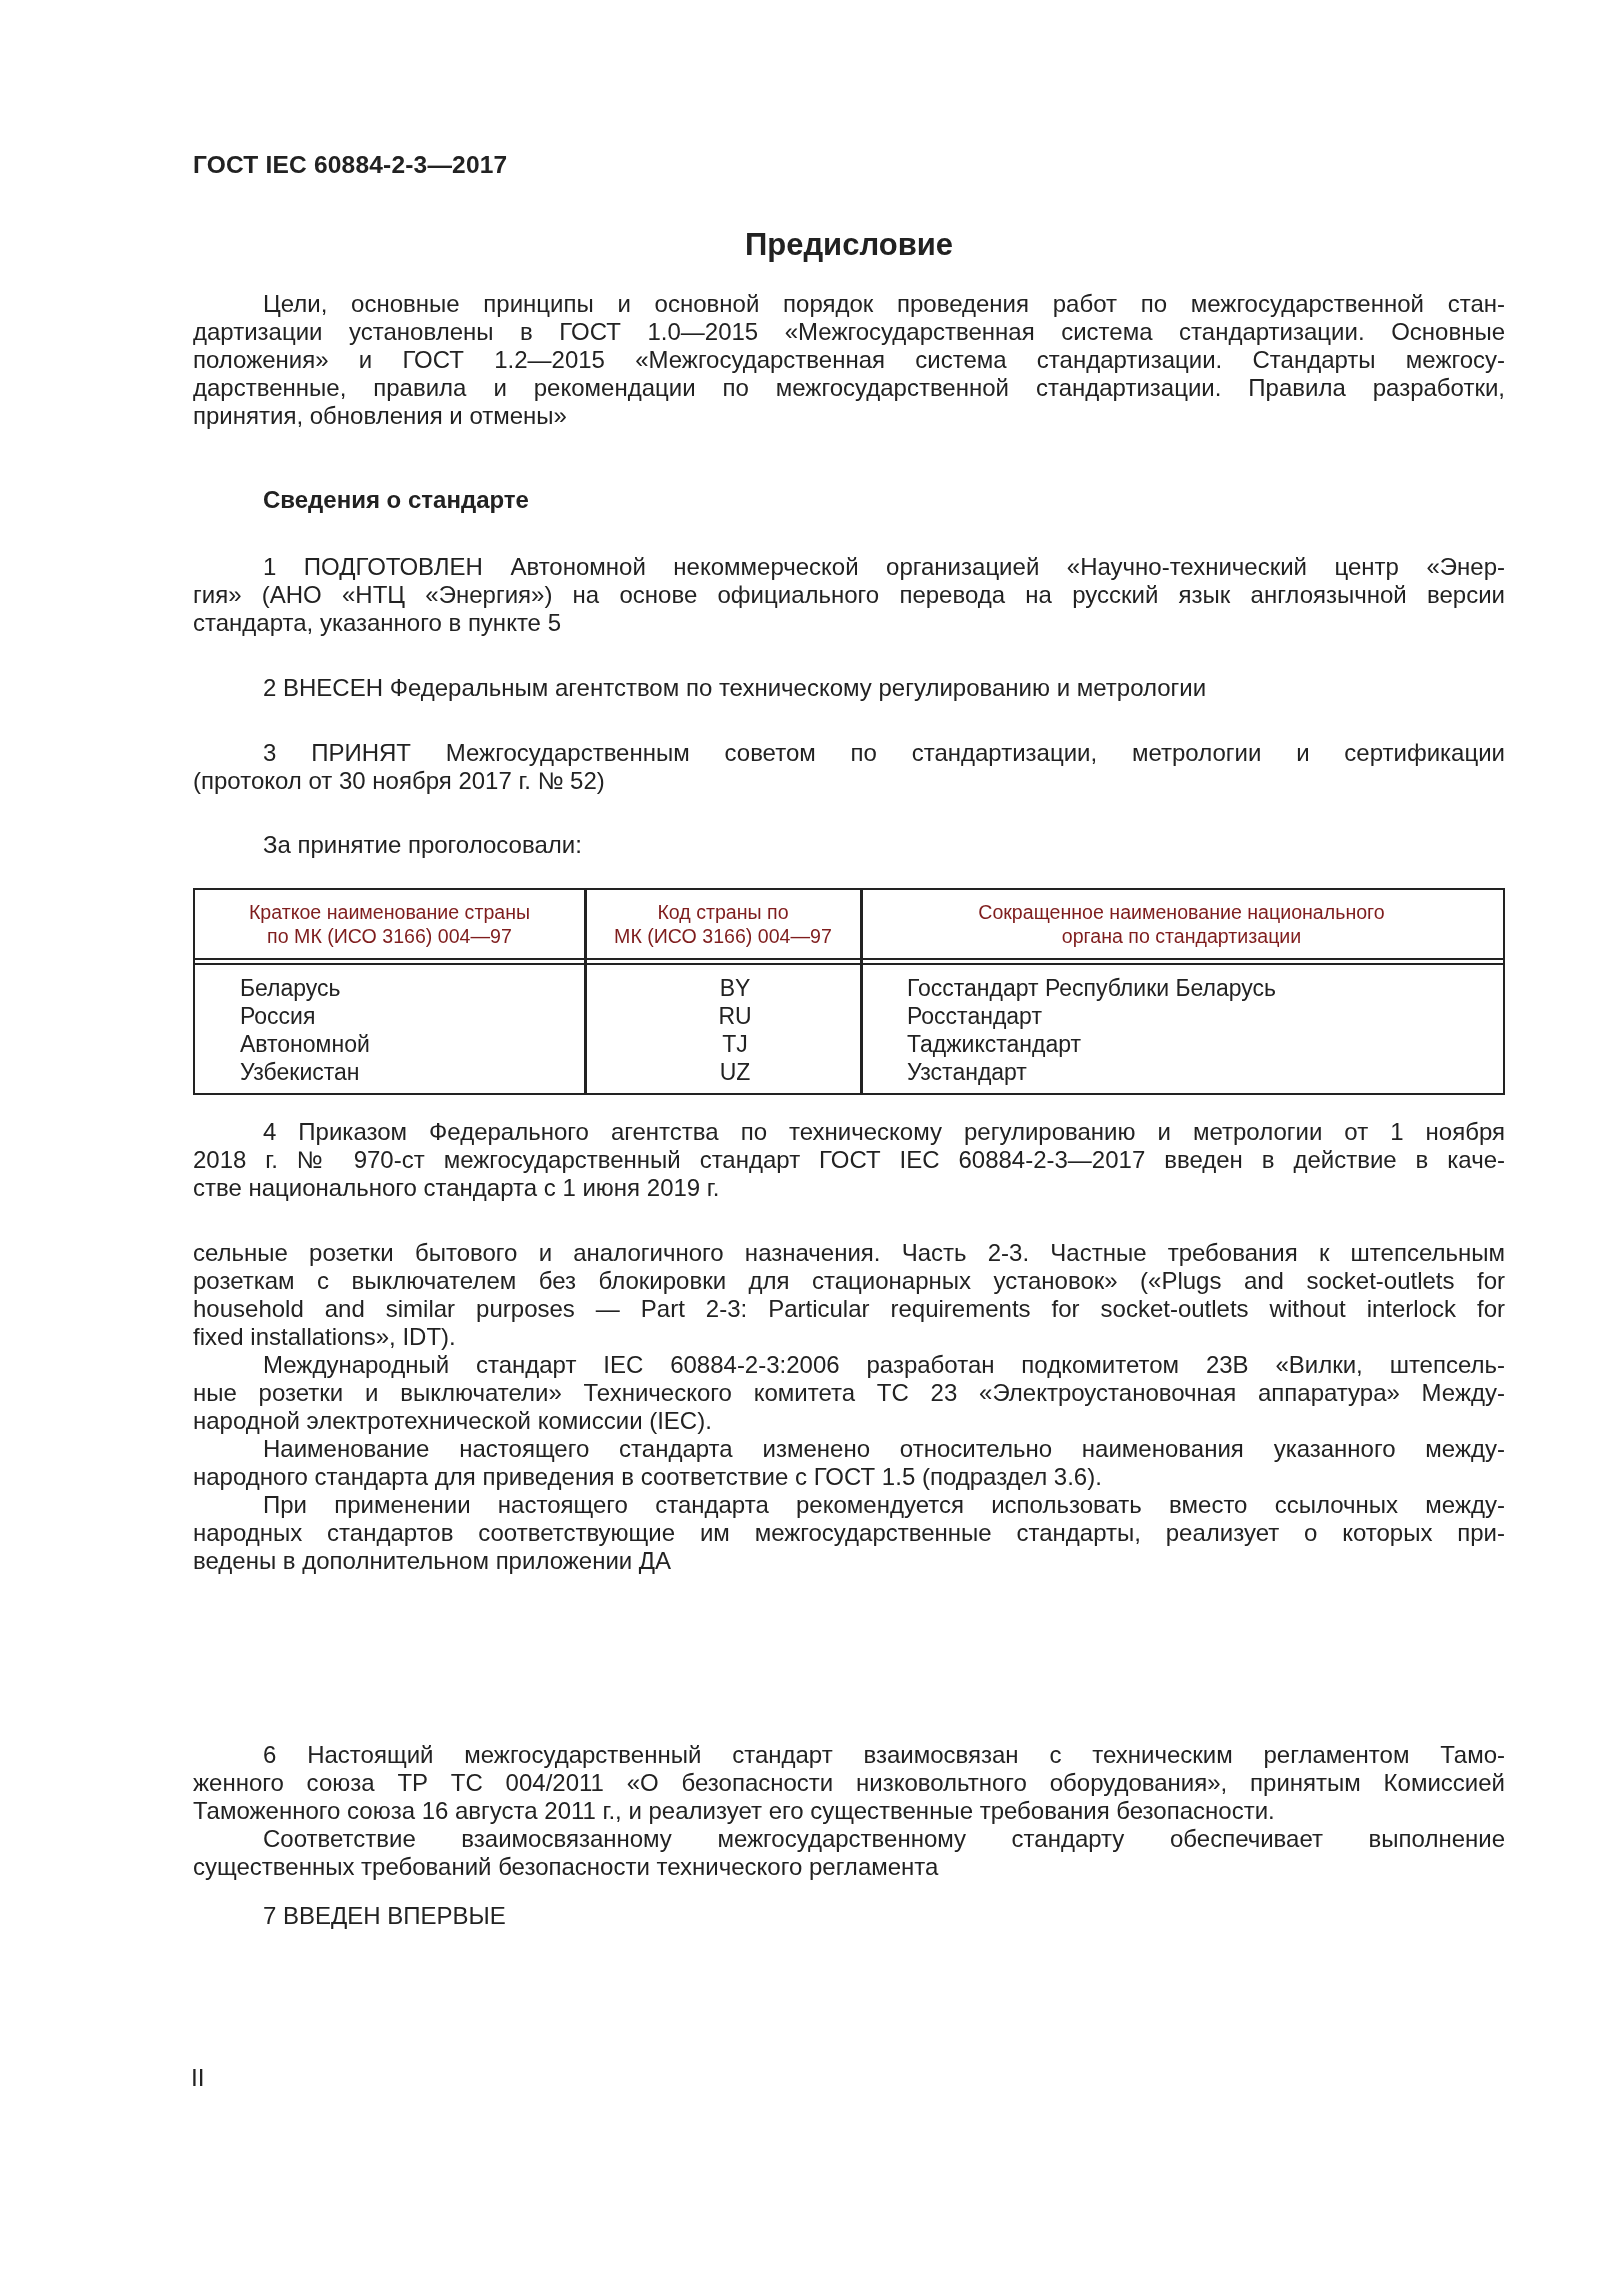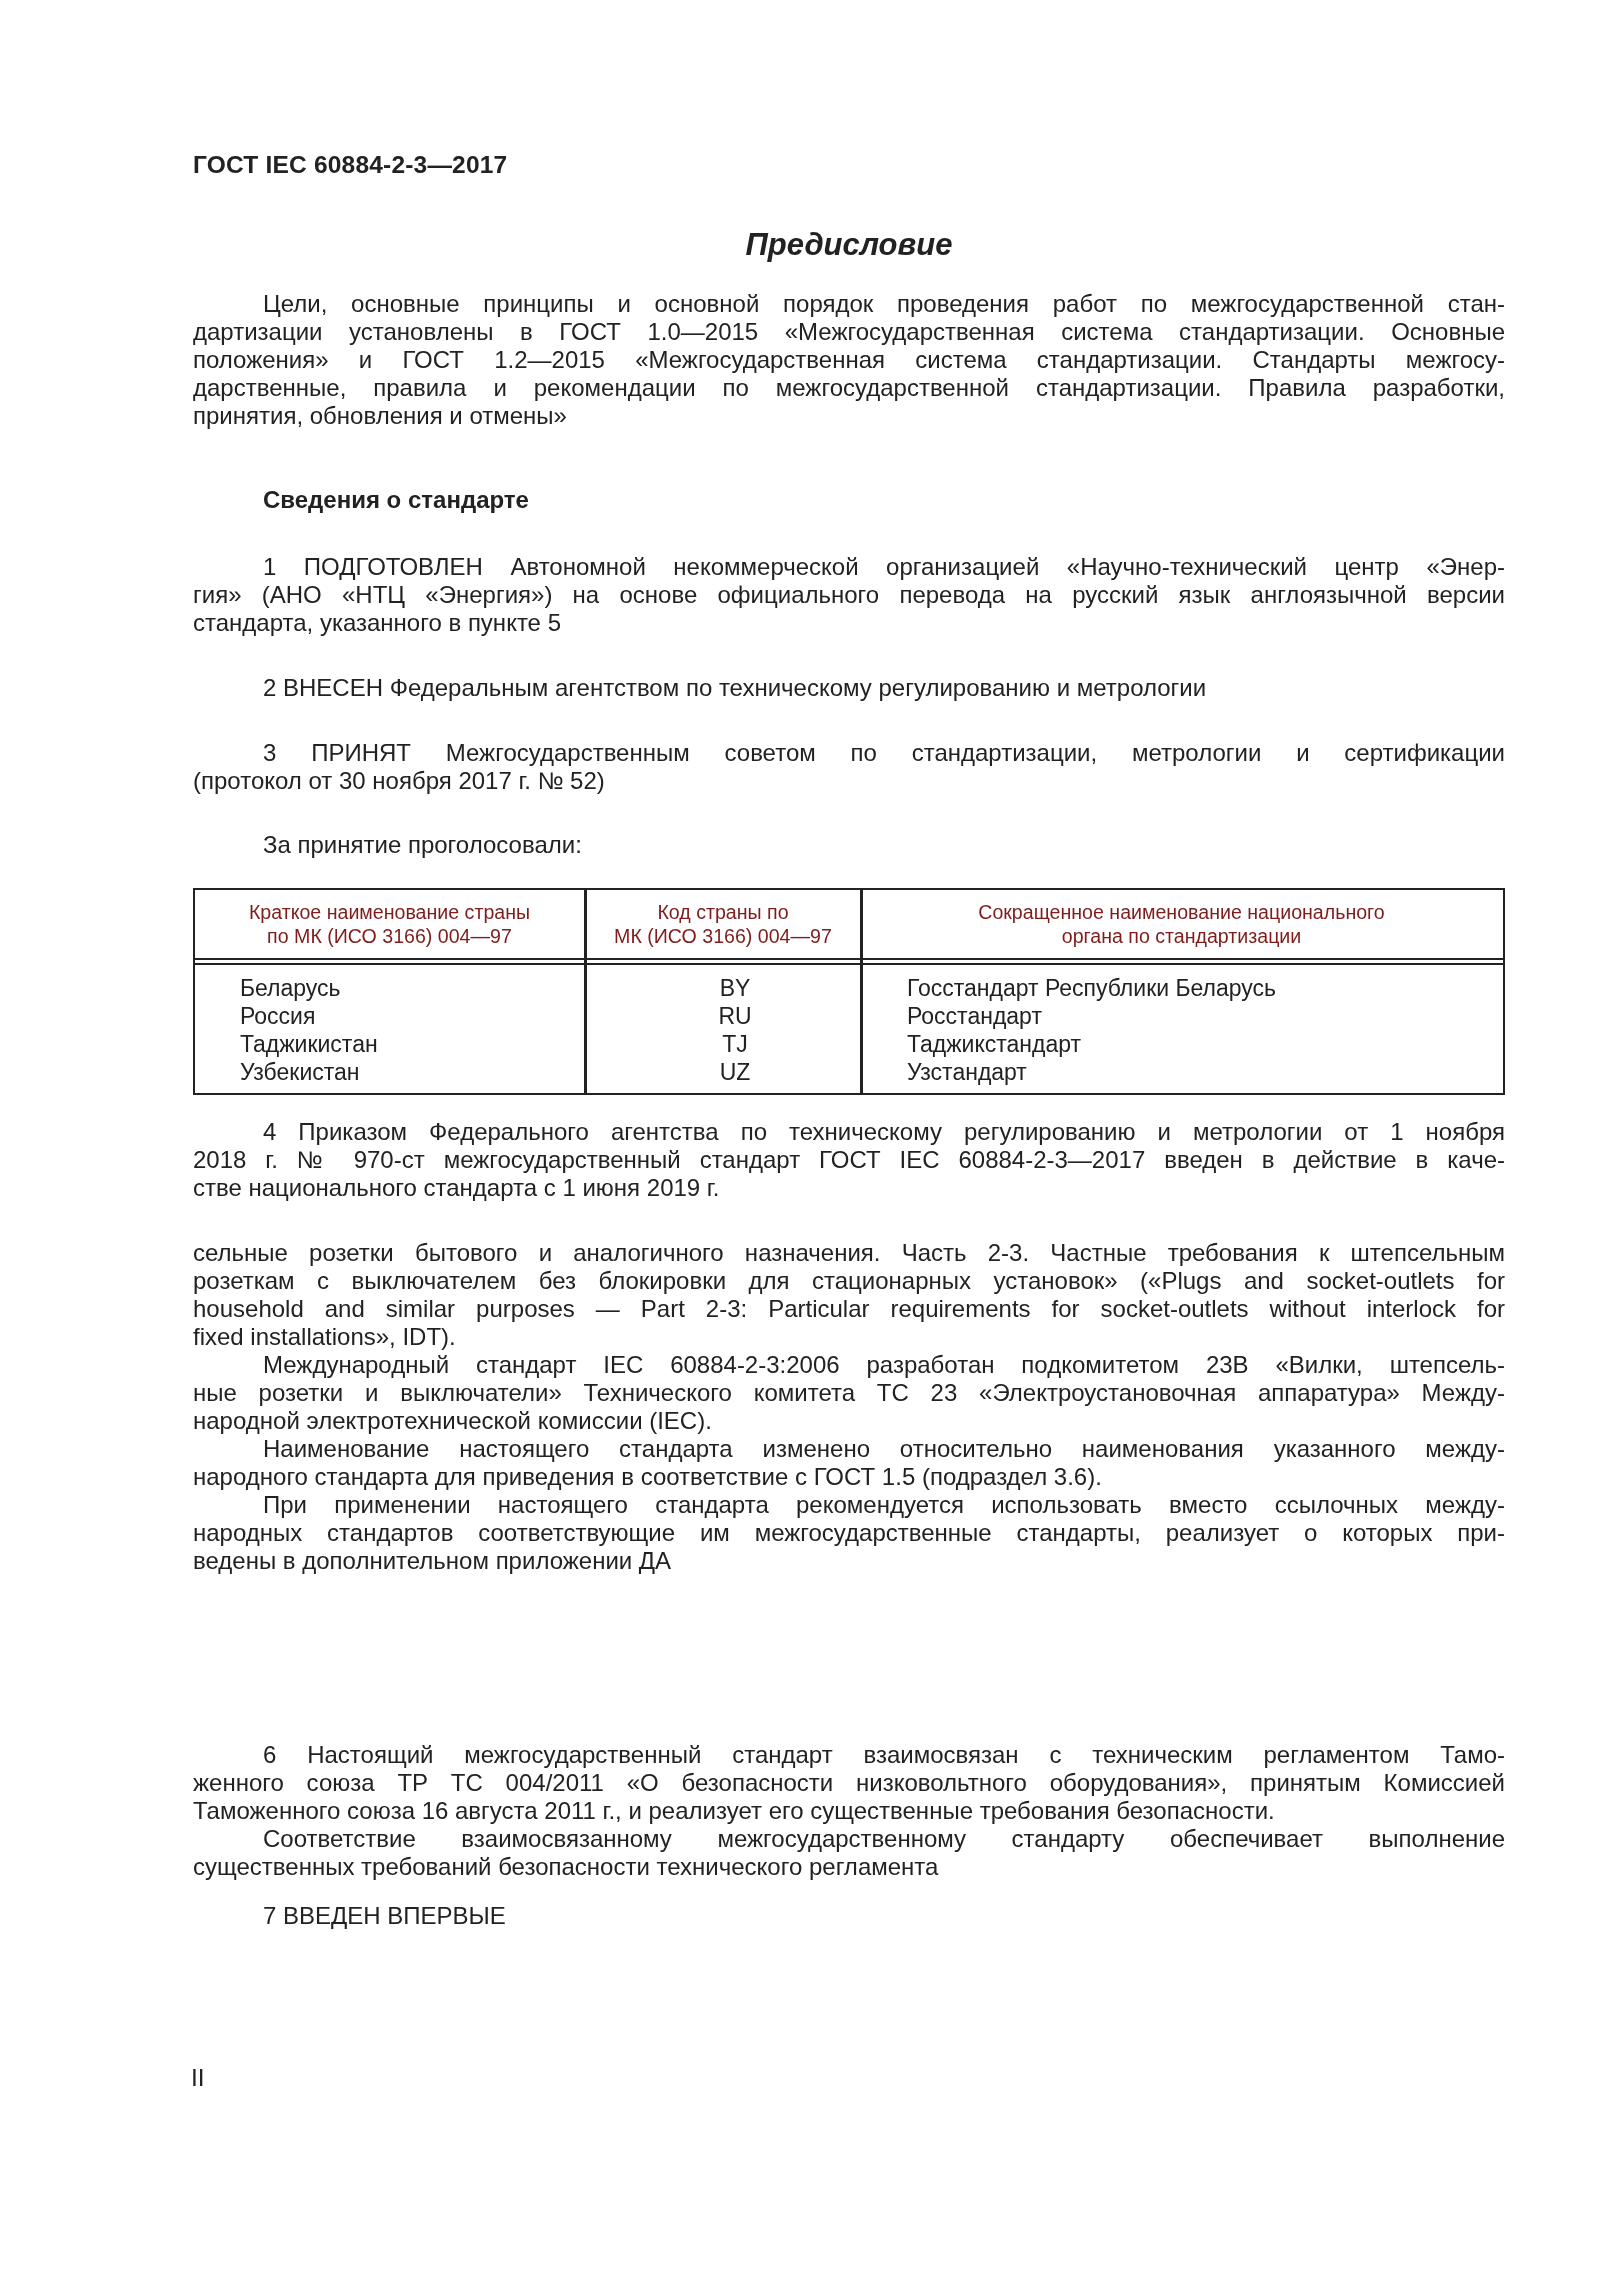--- a/index.html
+++ b/index.html
@@ -1,20 +1,20 @@
 <!DOCTYPE html>
 <html><head>
 <meta charset="utf-8">
 <style>
   html, body { margin: 0; padding: 0; background: #ffffff; }
   body { width: 1621px; height: 2293px; position: relative; overflow: hidden;
          font-family: "Liberation Sans", "DejaVu Sans", sans-serif; color: #222222; }
   .abs { position: absolute; }
   .doc-code { left: 193px; top: 151px; font-size: 24.5px; font-weight: bold; color: #222; letter-spacing: 0.2px; }
-  .preface-title { left: 193px; width: 1312px; top: 227px; text-align: center; font-size: 31px; font-weight: bold; color: #222; font-style: italic; }
+  .preface-title { left: 193px; width: 1312px; top: 227px; text-align: center; font-size: 31px; font-weight: bold; color: #222; }
   .para { left: 193px; width: 1312px; font-size: 24px; line-height: 28px; color: #222; }
   .line { display: block; white-space: nowrap; text-align: justify; text-align-last: justify; height: 28px; }
   .line.last { text-align-last: left; }
   .line.indent { padding-left: 70px; }
   .subhead { left: 263px; font-size: 24px; font-weight: bold; color: #222; }
   
   .tbl { left: 193px; top: 888px; width: 1312px; height: 207px; border: 2.9px solid #222; box-sizing: border-box; }
   .tbl .vline { position: absolute; top: 0; bottom: 0; width: 2.9px; background: #222; }
   .tbl .hline { position: absolute; left: 0; right: 0; height: 2px; background: #222; }
   .tbl .hcell { position: absolute; top: 9.8px; font-size: 19.6px; line-height: 24.5px; text-align: center; color: #7f1d1d; }
@@ -72,21 +72,21 @@
     <div>МК (ИСО 3166) 004—97</div>
   </div>
   <div class="hcell" style="left:667px; width:639px;">
     <div>Сокращенное наименование национального</div>
     <div>органа по стандартизации</div>
   </div>
 
   <div class="bcell" style="left:45px;">
     <div>Беларусь</div>
     <div>Россия</div>
-    <div>Таджикистан</div>
+    <div>Автономной</div>
     <div>Узбекистан</div>
   </div>
   <div class="bcell" style="left:392px; width:296px; text-align:center;">
     <div>BY</div>
     <div>RU</div>
     <div>TJ</div>
     <div>UZ</div>
   </div>
   <div class="bcell" style="left:712px;">
     <div>Госстандарт Республики Беларусь</div>

